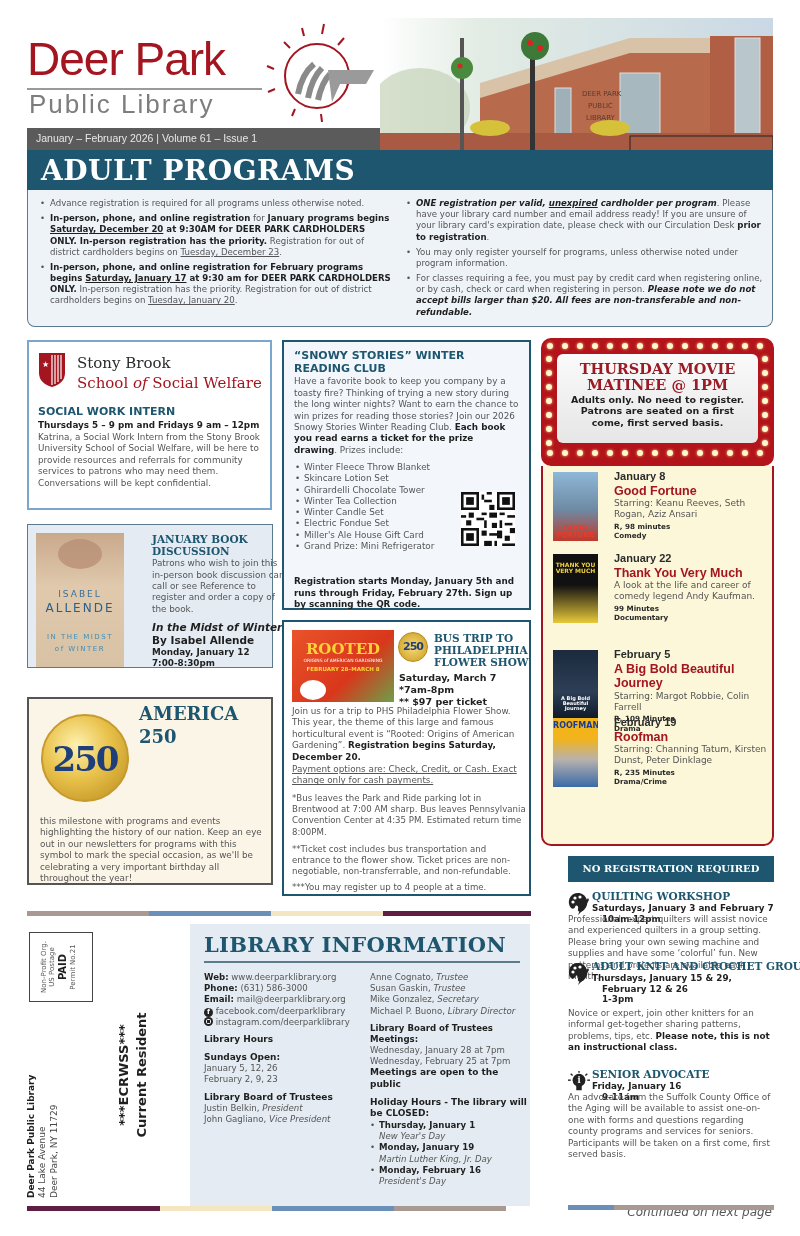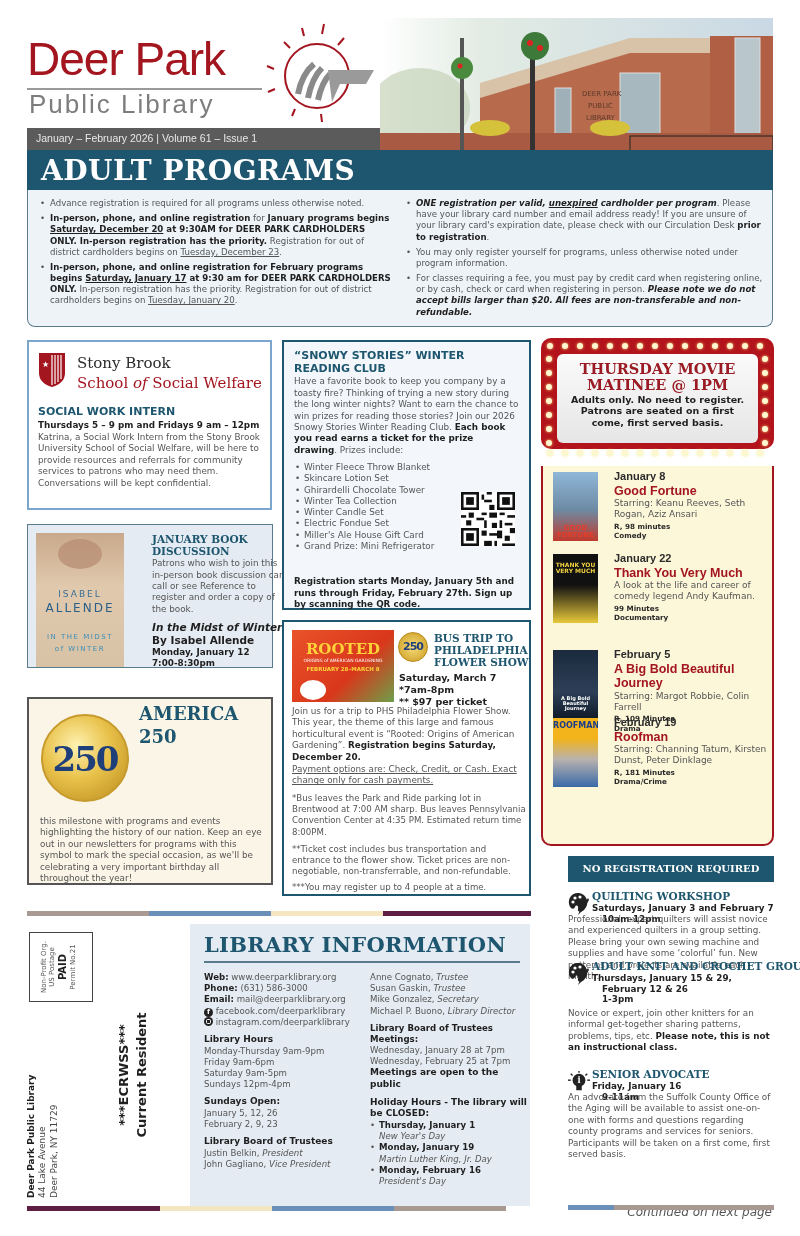--- a/index.html
+++ b/index.html
@@ -45,21 +45,21 @@
 
   #am-card { left: 27px; top: 697px; width: 246px; height: 188px; background: #fbf5e8; border: 2px solid #555; }
   #am-medal { position: absolute; left: 12px; top: 15px; width: 88px; height: 88px; border-radius: 50%; background: radial-gradient(circle at 40% 35%, #fff2b0 0%, #e8c14a 45%, #b98a1c 100%); border: 2px solid #c69a2d; }
 
   #sn-card { left: 282px; top: 340px; width: 249px; height: 270px; background: #f3f7fb; border: 2px solid #1d566e; padding: 8px 10px; }
   #qr { position: absolute; right: 14px; top: 150px; width: 54px; height: 54px; }
 
   #bt-card { left: 282px; top: 620px; width: 249px; height: 276px; background: #fff; border: 2px solid #1d566e; }
   #bt-poster { position: absolute; left: 8px; top: 8px; width: 102px; height: 72px; background: #e84b1e; overflow: hidden; }
 
-  #mv-sign { left: 541px; top: 338px; width: 233px; height: 111px; border-radius: 10px; background: #b3131b; }
+  #mv-sign { left: 541px; top: 338px; width: 233px; height: 128px; border-radius: 10px; background: #b3131b; }
   #mv-inner { position: absolute; left: 16px; top: 16px; width: 201px; height: 89px; background: linear-gradient(180deg, #fafafa, #e6e6e6); border-radius: 6px; text-align: center; }
   .bulb { position: absolute; width: 6px; height: 6px; border-radius: 50%; background: #fff7cf; box-shadow: 0 0 3px #ffe680; }
   #mv-list { left: 541px; top: 466px; width: 233px; height: 380px; background: #fcf7d9; border: 2px solid #a3151f; border-top: none; border-radius: 0 0 10px 10px; }
   .mv-item { position: absolute; left: 10px; width: 215px; }
   .mv-poster { position: absolute; left: 0; top: 2px; width: 45px; height: 69px; overflow: hidden; }
   .mv-text { position: absolute; left: 61px; top: 0; width: 160px; }
   .mv-date { font-size: 11px; font-weight: bold; color: #2b2b2b; font-family: "Liberation Sans", sans-serif; }
   .mv-title { font-size: 12.5px; font-weight: bold; color: #a3151f; font-family: "Liberation Sans", sans-serif; line-height: 1.15; }
   .mv-star { font-size: 9px; color: #555; line-height: 1.25; }
   .mv-meta { font-size: 7.2px; font-weight: bold; color: #2b2b2b; line-height: 1.6; }
@@ -386,21 +386,21 @@
       </div>
     </div>
     <div class="mv-item" style="top:250px;">
       <div class="mv-poster" style="background:linear-gradient(180deg,#f2b31b 0%,#f2b31b 30%,#b8b2ae 60%,#3a6aa8 100%);">
         <div style="position:absolute; left:0; width:45px; text-align:center; font-weight:bold; line-height:1; color:#1a3d8c; font-size:8px; top:4px;">ROOFMAN</div>
       </div>
       <div class="mv-text">
         <div class="mv-date">February 19</div>
         <div class="mv-title">Roofman</div>
         <div class="mv-star">Starring: Channing Tatum, Kirsten Dunst, Peter Dinklage</div>
-        <div class="mv-meta">R, 181 Minutes</div>
+        <div class="mv-meta">R, 235 Minutes</div>
         <div class="mv-meta" style="line-height:1.2;">Drama/Crime</div>
       </div>
     </div>
   </div>
 
 <div class="abs" id="nr-bar">NO REGISTRATION REQUIRED</div>
 <div id="nr-items">
     <div class="nr-item" style="top:890px;">
       <div class="nr-icon"><svg viewBox="0 0 22 24" width="22" height="24">
           <path d="M10 1 C3 1 0 7 1 12 C2 17 6 18 7 15 C8 12 11 14 10 17 C9 20 13 21 16 18 C19 15 20 11 19 8 C17 3 14 1 10 1 Z" fill="#222"></path>
@@ -490,26 +490,20 @@
   <div class="li-col" style="left:14px; width:165px;">
     <div class="sec">
       <div><span class="bold">Web:</span><span> www.deerparklibrary.org</span></div>
       <div><span class="bold">Phone:</span><span> (631) 586-3000</span></div>
       <div><span class="bold">Email:</span><span> mail@deerparklibrary.org</span></div>
       <div><span style="display:inline-block; width:9px; height:9px; border-radius:50%; background:#222; color:#fff; font-size:7px; text-align:center; line-height:9px; font-weight:bold;">f</span> <span>facebook.com/deerparklibrary</span></div>
       <div><span style="display:inline-block; width:9px; height:9px; border-radius:50%; background:#222; vertical-align:-1px; position:relative;"><span style="position:absolute; left:2px; top:2px; width:5px; height:5px; border:1px solid #fff; border-radius:1.5px;"></span></span> <span>instagram.com/deerparklibrary</span></div>
     </div>
     <div class="sec">
       <div class="hd">Library Hours</div>
-      <div id="hours-list">
-          <div>Monday-Thursday 9am-9pm</div>
-          <div>Friday 9am-6pm</div>
-          <div>Saturday 9am-5pm</div>
-          <div>Sundays 12pm-4pm</div>
-        </div>
     </div>
     <div class="sec">
       <div class="hd">Sundays Open:</div>
       <div id="sundays-list">
           <div>January 5, 12, 26</div>
           <div>February 2, 9, 23</div>
         </div>
     </div>
     <div class="sec">
       <div class="hd">Library Board of Trustees</div>

